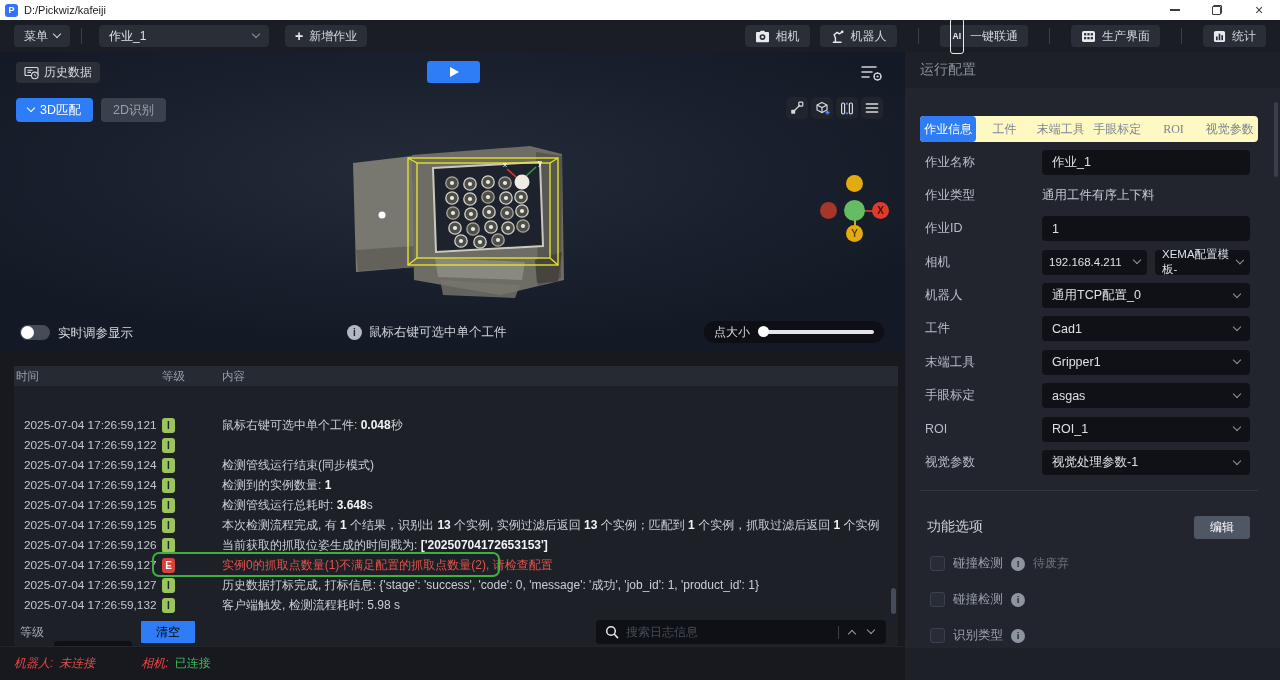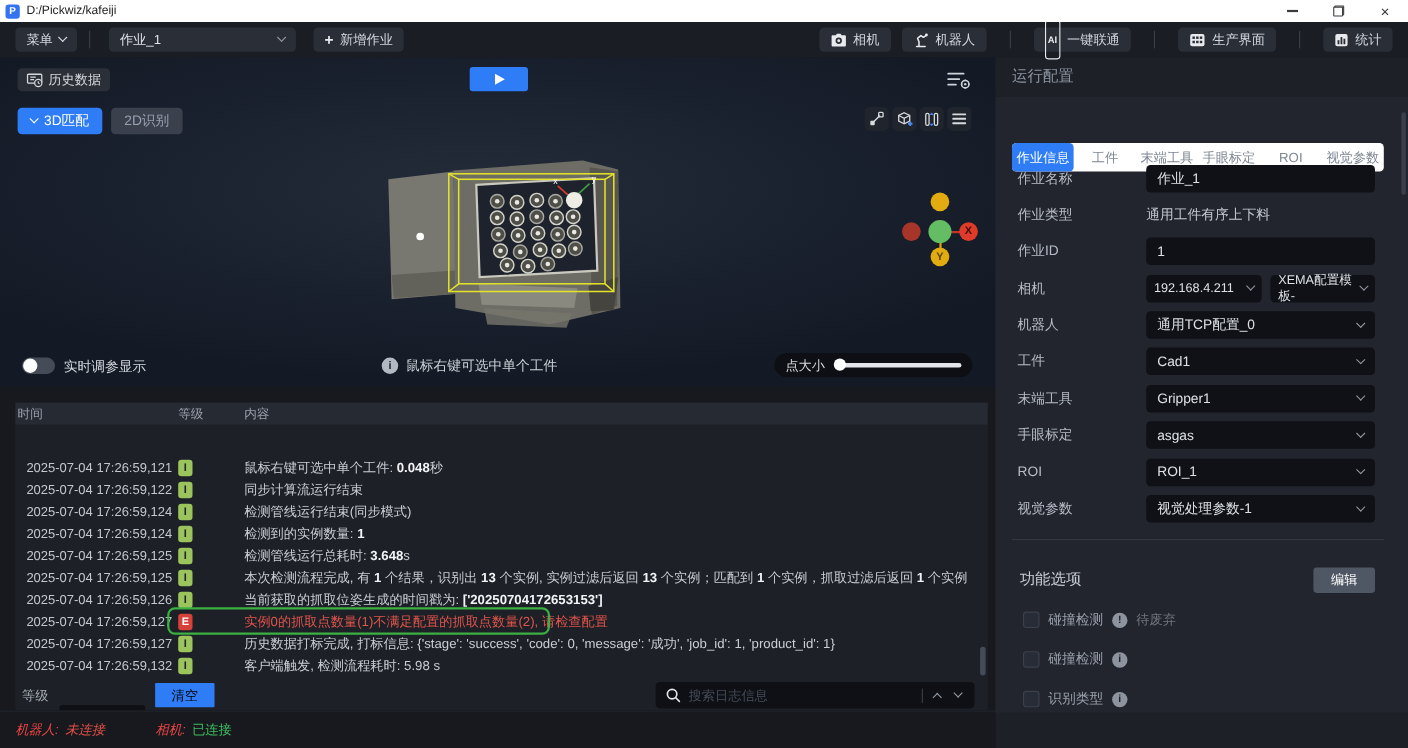--- a/index.html
+++ b/index.html
@@ -95,21 +95,21 @@
   .statusbar { position:absolute; left:0; top:646px; right:0; height:34px; background:#17191e; border-top:1px solid #22252c; display:flex; align-items:center; padding-left:14px; font-size:12px; }
   .st-label { color:#ef4444;font-style:italic; }
   .st-bad { color:#e04f48; margin-left:6px;font-style:italic; }
   .st-good { color:#3dbd5e; margin-left:6px; }
   .st-gap { width:46px; }
   
   .right-panel { position:absolute; left:905px; top:52px; width:375px; height:628px; background:#1d2026; }
   .rp-title { position:absolute; left:15px; top:9px; font-size:14px; color:#8b93a0; }
   .rp-card { position:absolute; left:0; top:36px; width:375px; height:560px; background:#22252d; }
   .rp-scroll { position:absolute; right:2px; top:50px; width:4px; height:75px; background:#3a404b; border-radius:2px; }
-  .rp-tabs { position:absolute; left:15px; top:78px; width:338px; height:26px; background:#ffffff; border-radius:4px; display:flex; }
+  .rp-tabs { position:absolute; left:15px; top:64px; width:338px; height:26px; background:#fef9c3; border-radius:4px; display:flex;font-family:Liberation Serif, serif; }
   .rp-tab { flex:1; display:flex; align-items:center; justify-content:center; font-size:12px; color:#7e8693; border-radius:4px; white-space:nowrap; }
   .rp-tab.active { background:#2e7cf6; color:#fff; }
   .rp-fields { position:absolute; left:20px; top:98px; width:325px; }
   .f-row { display:flex; align-items:center; height:24px; margin-bottom:9.4px; }
   .f-label { width:117px; font-size:12.5px; color:#b7bdc7; flex-shrink:0; }
   .f-input, .f-select { flex:1; height:25px; background:#0f1116; border-radius:4px; display:flex; align-items:center; padding:0 10px; font-size:12.5px; color:#dde1e7; }
   .f-select { justify-content:space-between; }
   .f-select .chev, .lvl-select .chev, .tb-select .chev { color:#8f96a2; }
   .f-static { font-size:12.5px; color:#c3c9d2; }
   .f-duo { flex:1; display:flex; gap:8px; }
@@ -382,21 +382,20 @@
         <div class="lr-level">
           <span class="lr-badge badge-i">I</span>
         </div>
         <div class="lr-content"><span>鼠标右键可选中单个工件: </span><b>0.048</b><span>秒</span></div>
       </div>
       <div class="log-row">
         <div class="lr-time">2025-07-04 17:26:59,122</div>
         <div class="lr-level">
           <span class="lr-badge badge-i">I</span>
         </div>
-        <div class="lr-content"><span>同步计算流运行结束</span></div>
       </div>
       <div class="log-row">
         <div class="lr-time">2025-07-04 17:26:59,124</div>
         <div class="lr-level">
           <span class="lr-badge badge-i">I</span>
         </div>
         <div class="lr-content"><span>检测管线运行结束(同步模式)</span></div>
       </div>
       <div class="log-row">
         <div class="lr-time">2025-07-04 17:26:59,124</div>

